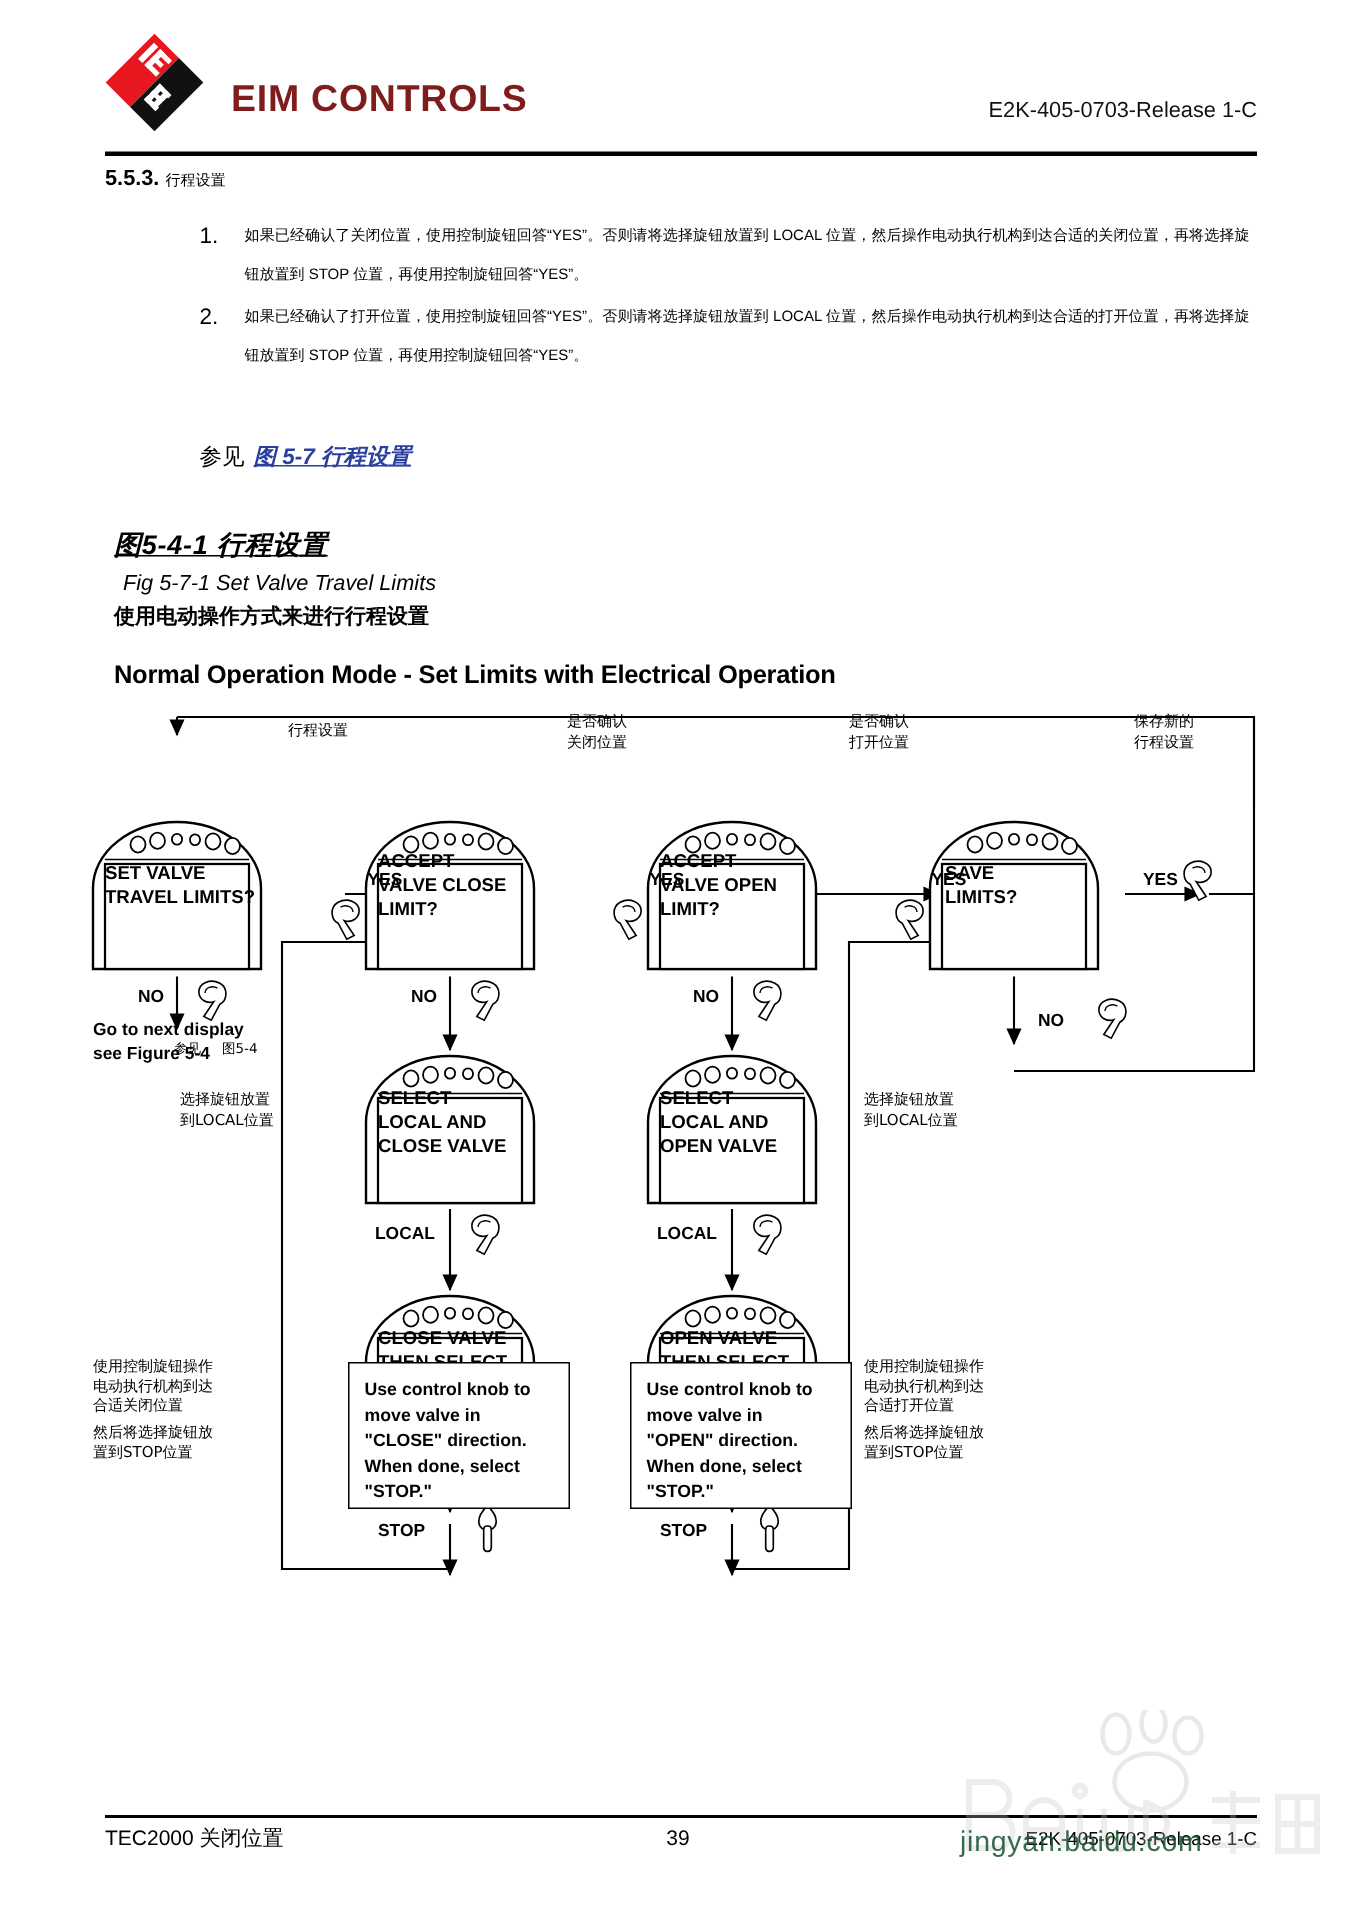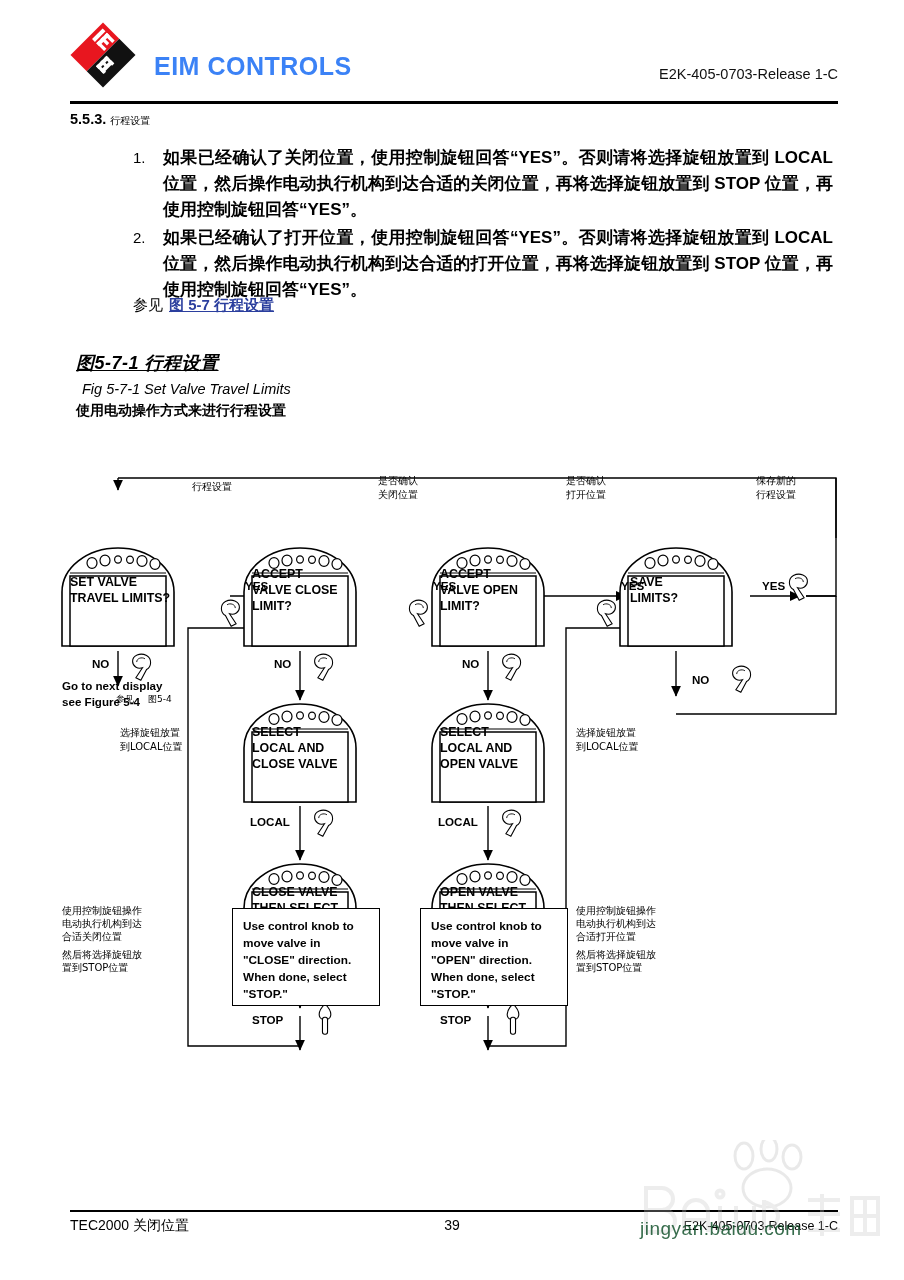--- a/index.html
+++ b/index.html
@@ -9,47 +9,47 @@
     color:#000;
   }
   .page{position:absolute;inset:0;}
 
   
   .header{position:absolute;left:70px;top:22px;right:66px;height:76px;}
   .logo-wrap{position:absolute;left:0;top:0;width:66px;height:66px;}
   .brand{
     position:absolute;left:84px;top:30px;
     font-size:25px;font-weight:bold;letter-spacing:.5px;
-    color:#3b82f6;font-family:"Liberation Sans","DejaVu Sans",sans-serif;
+    color:#7f1d1d;font-family:"Liberation Sans","DejaVu Sans",sans-serif;
   }
   .doc-code{
     position:absolute;right:0;top:44px;
     font-size:14.5px;color:#111;white-space:nowrap;
   }
   .rule-top{
     position:absolute;left:70px;right:66px;top:101px;
     border-top:3px solid #000;
   }
 
   
   .sec-head{
     position:absolute;left:70px;top:111px;
     font-size:14.5px;font-weight:bold;
   }
   .sec-head .cn{font-weight:normal;}
 
   .olist{position:absolute;left:133px;top:145px;width:700px;}
   .oitem{display:flex;margin-bottom:2px;}
   .onum{width:30px;flex:0 0 30px;font-size:15px;line-height:26px;}
-  .otext{font-size:17px;line-height:26px;text-align:justify;font-weight:bold;}
+  .otext{font-size:10px;line-height:26px;text-align:justify;}
   .seealso{
     position:absolute;left:133px;top:294px;font-size:15px;line-height:22px;
   }
   .seealso .lnk{
-    color:#2b3f9e;font-weight:bold;
+    color:#2b3f9e;font-style:italic;font-weight:bold;
     text-decoration:underline;margin-left:6px;
   }
 
   
   .fig-cn{
     position:absolute;left:76px;top:351px;
     font-size:18px;font-weight:bold;font-style:italic;
     text-decoration:underline;letter-spacing:.5px;
   }
   .fig-en{
@@ -147,23 +147,24 @@
     <div class="oitem">
       <div class="onum">2.</div>
       <div class="otext">如果已经确认了打开位置，使用控制旋钮回答“YES”。否则请将选择旋钮放置到 LOCAL 位置，然后操作电动执行机构到达合适的打开位置，再将选择旋钮放置到 STOP 位置，再使用控制旋钮回答“YES”。</div>
     </div>
   </div>
 
   <div class="seealso">
     <span>参见</span><a class="lnk" href="#">图 5-7 行程设置</a>
   </div>
 
-  <div class="fig-cn">图5-7-1 行程设置</div>
+  <div class="fig-cn">图5-4-1 行程设置</div>
   <div class="fig-en">Fig 5-7-1 Set Valve Travel Limits</div>
   <div class="mode-cn">使用电动操作方式来进行行程设置</div>
+  <div class="mode-en">Normal Operation Mode - Set Limits with Electrical Operation</div>
 
   <div class="chart">
   <svg width="904" height="590" viewBox="0 0 904 590">
     <defs>
       <marker id="ar" markerWidth="9" markerHeight="9" refX="7.4" refY="4" orient="auto">
         <path d="M0,0.4 L8,4 L0,7.6 z" fill="#000"></path>
       </marker>
 
       <symbol id="unit" viewBox="0 0 120 104" preserveAspectRatio="none">
         <path class="unit-out" d="M4,100 L4,46 A56,44 0 0 1 116,46 L116,100 Z"></path>

